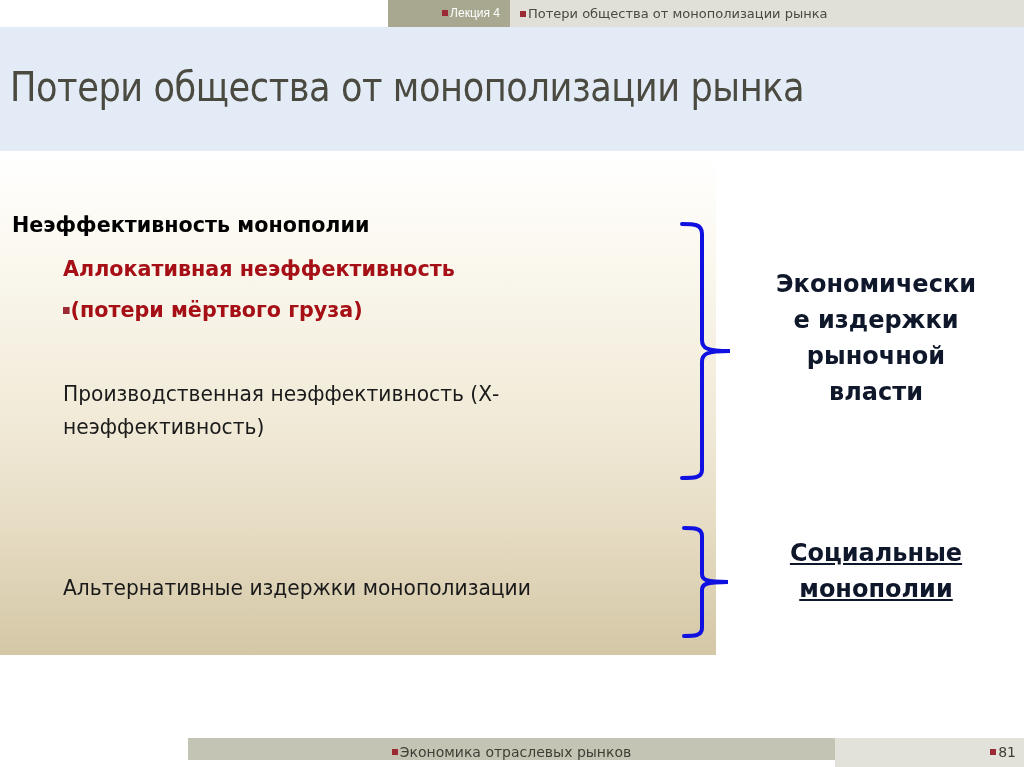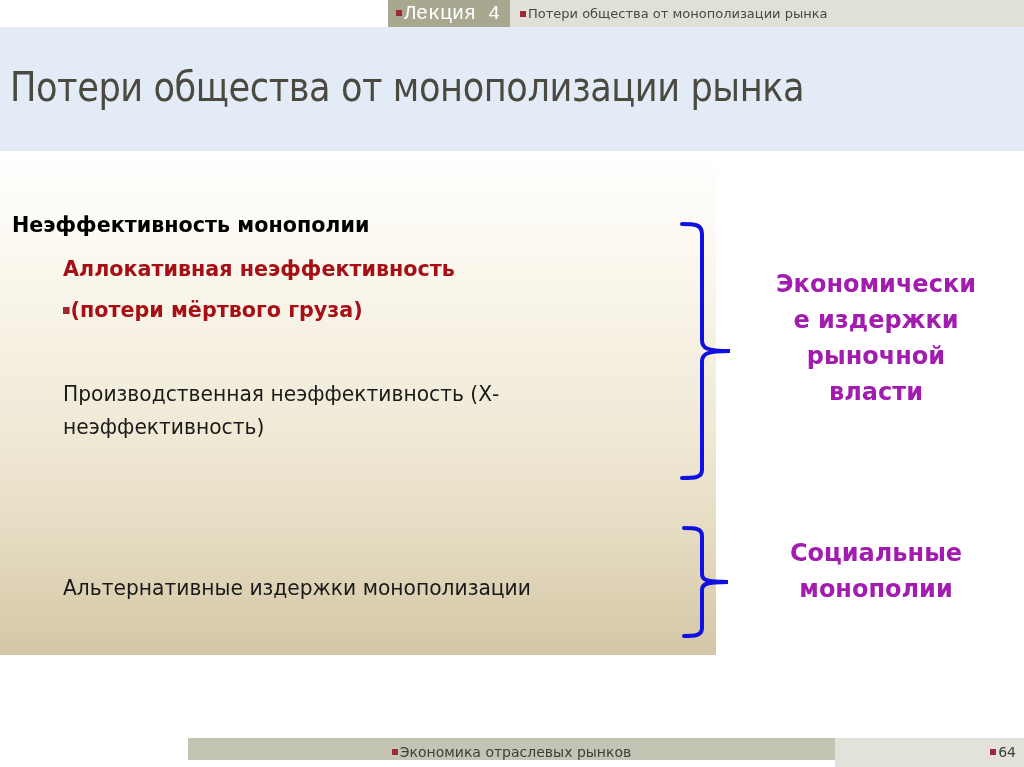--- a/index.html
+++ b/index.html
@@ -4,22 +4,22 @@
   <style>
     html, body { margin: 0; padding: 0; }
     body {
       width: 1024px; height: 767px; position: relative; overflow: hidden;
       background: #ffffff;
       font-family: "Liberation Sans", sans-serif;
     }
     .topbar-dark {
       position: absolute; left: 388px; top: 0; width: 122px; height: 27px;
       background: #a8a890;
-      color: #ffffff; font-size: 20px; line-height: 27px;
-      font-family: Liberation Mono, monospace;
+      color: #ffffff; font-size: 12px; line-height: 27px;
+      font-family: Liberation Sans, sans-serif;
       text-align: right; padding-right: 10px; box-sizing: border-box;
     }
     .topbar-light {
       position: absolute; left: 510px; top: 0; width: 514px; height: 27px;
       background: #e0e0d8;
       color: #4a4a40; font-size: 13px; line-height: 27px;
       font-family: "DejaVu Sans", sans-serif;
       padding-left: 10px; box-sizing: border-box;
     }
     .bullet {
@@ -67,27 +67,27 @@
       transform: scaleX(0.92); transform-origin: left top;
     }
     .alt {
       position: absolute; left: 63px; top: 575px;
       font-size: 22px; color: #1a1a1a;
       font-family: "DejaVu Sans", sans-serif;
       transform: scaleX(0.92); transform-origin: left center; white-space: nowrap;
     }
     .bracket { position: absolute; }
     .right-label {
-      position: absolute; text-align: center; font-weight: bold; color: #a21caf;
+      position: absolute; text-align: center; font-weight: bold; color: #0f172a;
       font-size: 24px; line-height: 36px;
       font-family: "DejaVu Sans", sans-serif;
     }
     .econ { left: 748px; top: 266px; width: 256px; }
     .social { left: 745px; top: 535px; width: 262px; }
-    .social span { display: block; }
+    .social span { display: block; text-decoration: underline; }
     .footer-dark {
       position: absolute; left: 188px; top: 738px; width: 647px; height: 22px;
       background: #c4c4b4;
       color: #3f3f36; font-size: 14px; line-height: 29px;
       font-family: "DejaVu Sans", sans-serif;
       text-align: center;
     }
     .footer-light {
       position: absolute; left: 835px; top: 738px; width: 189px; height: 29px;
       background: #e2e2da;
@@ -136,14 +136,14 @@
 
 <div class="right-label social">
   <span>Социальные</span>
   <span>монополии</span>
 </div>
 
 <div class="footer-dark">
   <span class="bullet"></span><span>Экономика отраслевых рынков</span>
 </div>
 <div class="footer-light">
-  <span class="bullet"></span><span>64</span>
+  <span class="bullet"></span><span>81</span>
 </div>
 
 </body></html>

